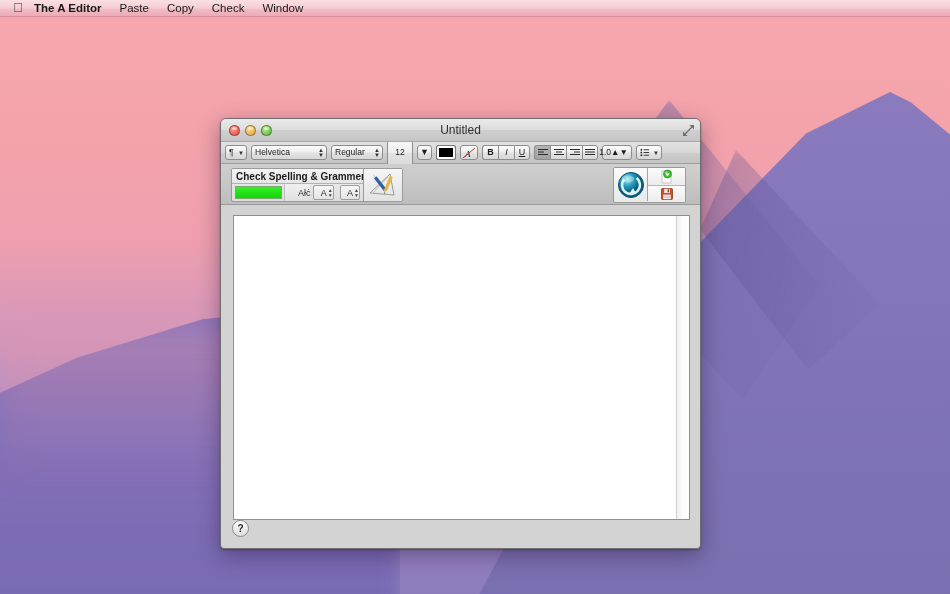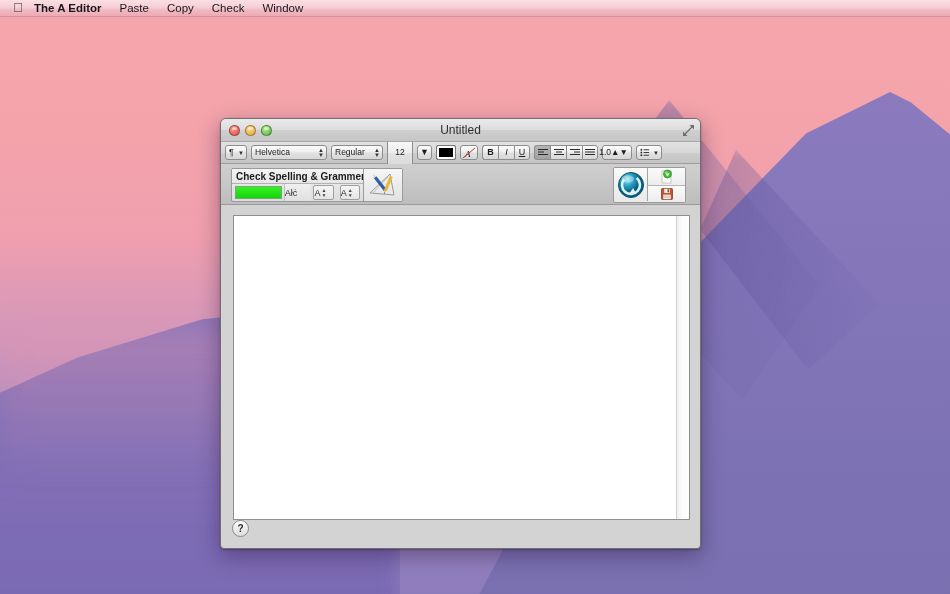--- a/index.html
+++ b/index.html
@@ -220,21 +220,21 @@
   #spell-row { display: flex; height: 17px; align-items: stretch; }
   .green-bar {
     width: 51px; margin: 2px 2px 2px 3px;
     background: linear-gradient(to bottom, #35f125, #12d509);
     border: 1px solid #7aa873;
     box-sizing: border-box;
   }
   .spell-btn {
     width: 28px;
     border-left: 1px solid #bfbfbf;
-    display: flex; align-items: center; justify-content: flex-start;
+    display: flex; align-items: center; justify-content: flex-end;
     font-size: 9px; color: #2a2a2a;
     background: linear-gradient(to bottom, #f0f0f0, #e0e0e0);
   }
   .spell-btn.sized {
     border: 1px solid #9f9f9f; border-radius: 2px;
     margin: 1px 3px; width: 20px;
     background: linear-gradient(to bottom, #f6f6f6, #e4e4e4);
     position: relative;
   }
   .spell-btn .ab-arrows {

